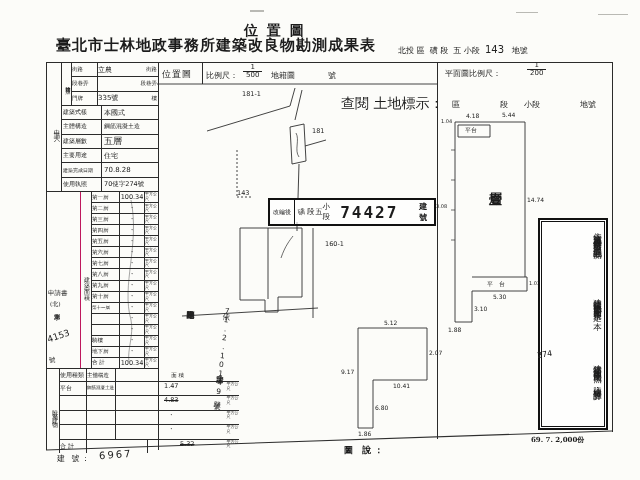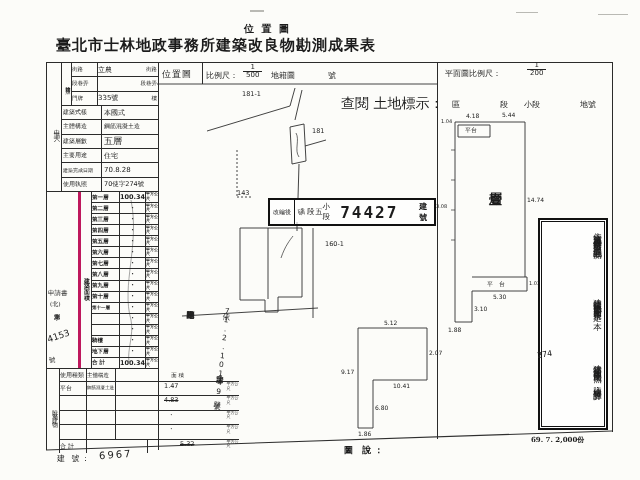--- a/index.html
+++ b/index.html
@@ -28,21 +28,21 @@
   .sideAddr{width:9px;border-right:1px solid #2b2b2b;font-size:5px;letter-spacing:1px;
             display:flex;justify-content:center;}
   .addr-rows{flex:1;display:flex;flex-direction:column;}
   .addr-row{flex:1;display:flex;align-items:center;border-bottom:1px solid #2b2b2b;overflow:hidden;}
   .addr-row:last-child{border-bottom:none;}
   .lblAd{width:25px;font-size:5.5px;border-right:1px solid #2b2b2b;align-self:stretch;display:flex;align-items:center;}
   .valAd{flex:1;font-size:7px;overflow:hidden;}
   .sfxAd{width:20px;font-size:5.5px;text-align:right;padding-right:1px;}
   .floors{display:flex;height:176px;}
   .floors-margin{width:33px;}
-  .floors-table{width:77px;display:flex;border-left:3px solid #be185d;font-weight:bold;}
+  .floors-table{width:77px;display:flex;border-left:1px solid #be185d;}
   .sideF{width:10px;border-right:1px solid #2b2b2b;font-size:6px;letter-spacing:6px;
          display:flex;justify-content:center;padding-top:8px;}
   .floor-rows{flex:1;display:flex;flex-direction:column;}
   .floor-row{height:11px;display:flex;align-items:center;border-bottom:1px solid #2b2b2b;overflow:hidden;}
   .fl-lbl{width:27px;font-size:5.5px;border-right:1px solid #2b2b2b;align-self:stretch;display:flex;align-items:center;}
   .fl-val{flex:1;font-size:6.5px;text-align:center;overflow:hidden;}
   .fl-unit{width:13px;font-size:4px;line-height:1.15;white-space:normal;border-left:1px solid #2b2b2b;align-self:stretch;
            display:flex;align-items:center;}
   .annex{display:flex;height:84px;}
   .sideX{width:12px;border-right:1px solid #2b2b2b;font-size:6px;letter-spacing:4px;
@@ -109,22 +109,32 @@
       <path d="M157,84 L437,84"></path>
       <path d="M46,450 L612,431" stroke-width="1.1"></path>
     </g>
   </svg>
 
   <div class="divider" style="left:46px;top:62px;width:566px;height:1px;"></div>
   <div class="divider" style="left:437px;top:62px;width:1px;height:377px;"></div>
   <div class="divider" style="left:612px;top:62px;width:1px;height:370px;"></div>
   <div class="divider" style="left:202px;top:62px;width:1px;height:22px;"></div>
 
-  <div class="abs print" style="left:244px;top:22px;font-size:10px;font-weight:bold;letter-spacing:2px;z-index:3;">位 置 圖</div>
+  <div class="abs print" style="left:244px;top:22px;font-size:14px;font-weight:bold;letter-spacing:2px;z-index:3;">位 置 圖</div>
   <div class="abs print" style="left:56px;top:36px;font-size:15px;font-weight:bold;letter-spacing:1px;z-index:3;">臺北市士林地政事務所建築改良物勘測成果表</div>
+  <div class="abs" style="left:398px;top:44px;font-size:8px;z-index:3;">
+    <span class="hand">北投</span>
+    <span class="print">區</span>&nbsp;
+    <span class="hand">磺</span>
+    <span class="print">段</span>&nbsp;
+    <span class="hand">五</span>
+    <span class="print">小段</span>&nbsp;
+    <span class="hand" style="font-size:10px;">143</span>&nbsp;&nbsp;
+    <span class="print">地號</span>
+  </div>
 
   <div class="left-region">
     <div class="blockA">
       <div class="sideA v">申請人</div>
       <div class="blockA-rows">
         <div class="addr">
           <div class="sideAddr v">建物門牌</div>
           <div class="addr-rows">
             <div class="addr-row">
               <span class="lblAd">街路</span>

